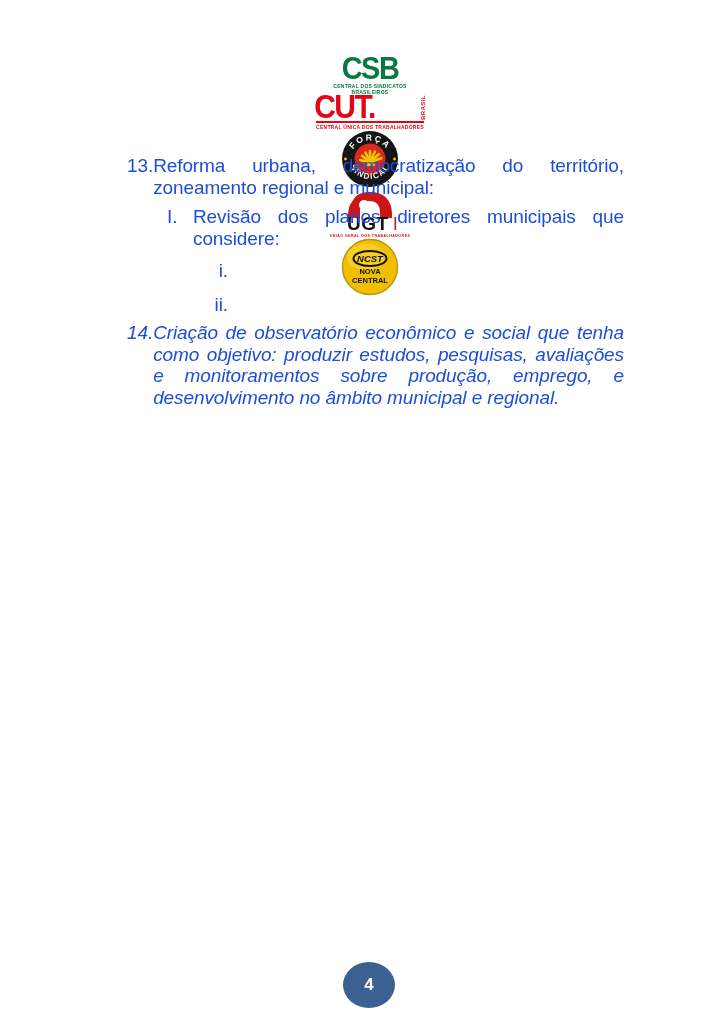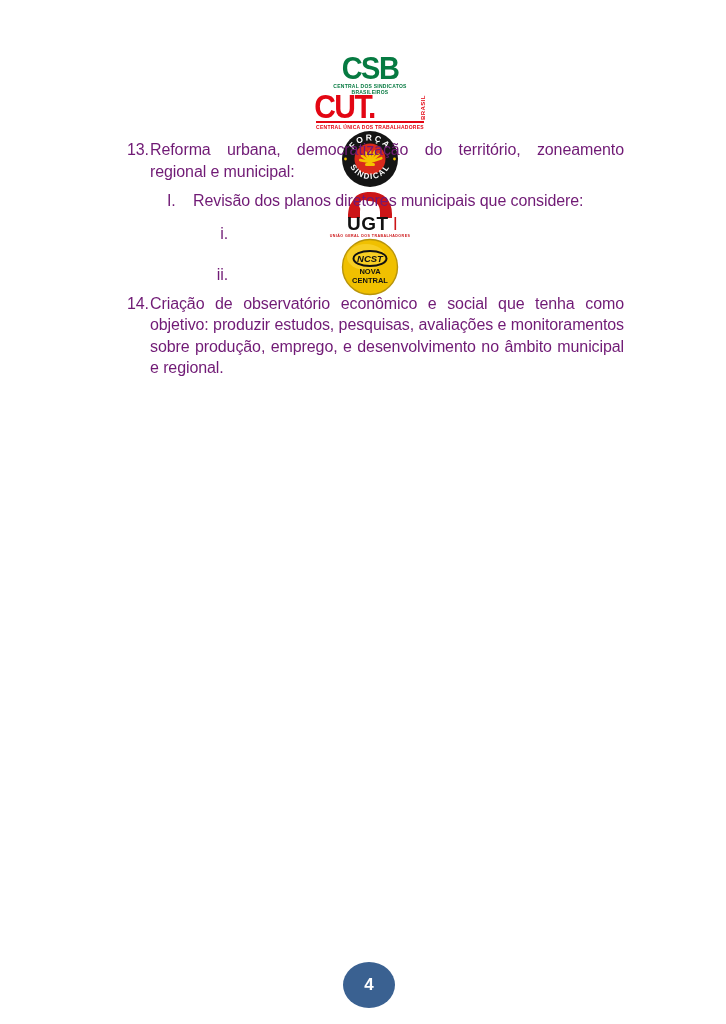--- a/index.html
+++ b/index.html
@@ -37,33 +37,33 @@
     line-height:1; margin-left:1px; height:25px; }
   .cut-cap { font-size:5px; font-weight:700; color:#e30613; letter-spacing:0.25px;
     border-top:2px solid #e30613; padding-top:1px; margin-top:1px; white-space:nowrap; }
 
   
   .ugt-cap { font-size:3.6px; font-weight:700; color:#cc1517; letter-spacing:0.45px;
     white-space:nowrap; margin-top:1px; }
 
   
   .content {
-    position:absolute; left:127px; top:139px; width:497px;
-    font-size:16px; line-height:21.5px; letter-spacing:-0.1px; color:#701a75;
+    position:absolute; left:127px; top:155px; width:497px;
+    font-size:19px; line-height:21.5px; letter-spacing:-0.1px; color:#1d4ed8;
   }
   .row { display:flex; }
   .row .num  { flex:0 0 23px; }
   .row .body { flex:1; text-align:justify; }
   .lvl2 { padding-left:40px; margin-top:8px; }
   .lvl2 .num { flex:0 0 26px; }
   .lvl3 { padding-left:76px; }
   .lvl3 .num { flex:0 0 25px; text-align:right; margin-right:4px; }
   .row-i  { margin-top:11px; }
-  .row-ii { margin-top:20px; }
-  .row-14 { margin-top:7px; }
+  .row-ii { margin-top:12px; }
+  .row-14 { margin-top:7px;font-style:italic; }
 
   
   .page-num {
     position:absolute; left:343px; top:962px; width:52px; height:46px;
     border-radius:50%; background:#3a6191; color:#ffffff;
     display:flex; align-items:center; justify-content:center;
     font-size:17px; font-weight:700;
   }
 </style>
 </head>

